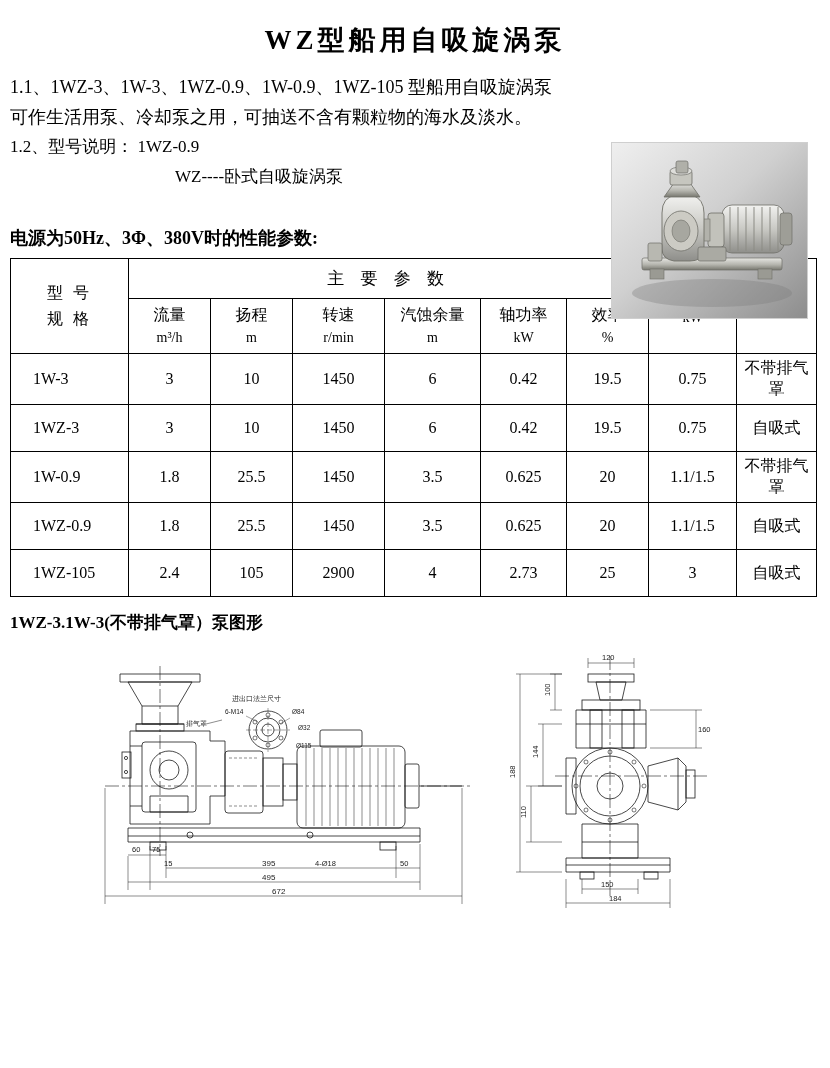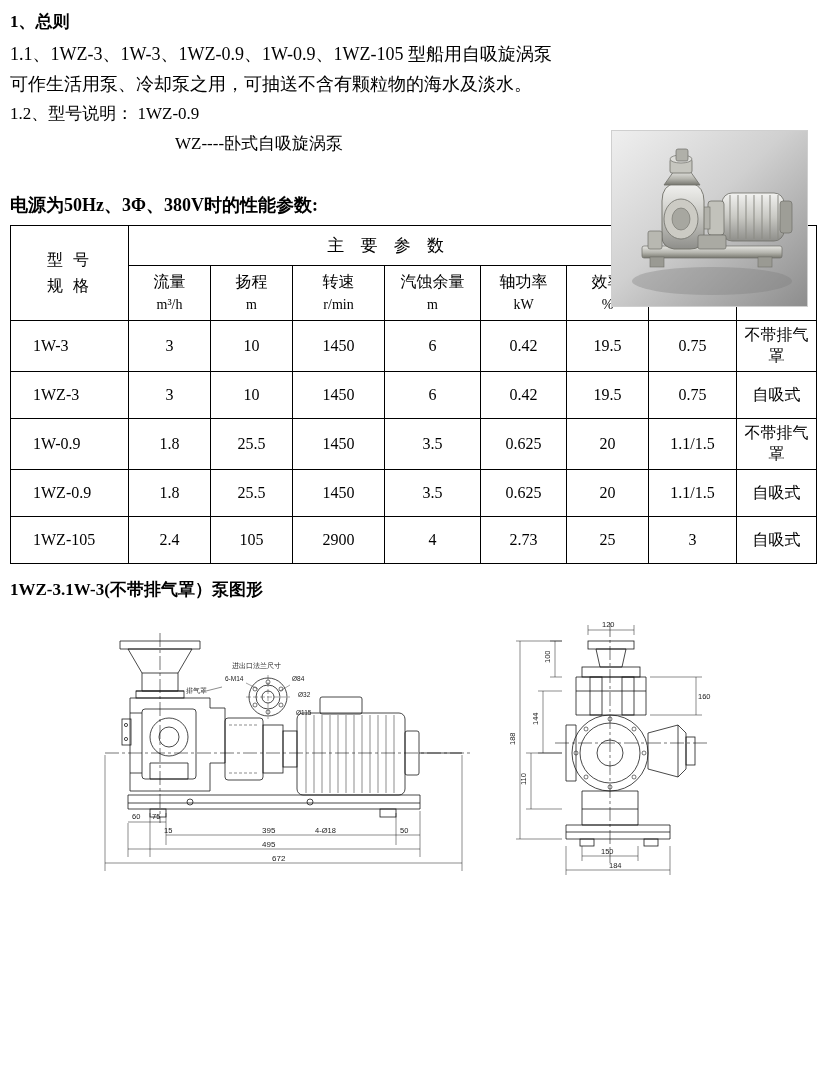--- a/index.html
+++ b/index.html
@@ -124,22 +124,22 @@
     width: 806px;
     height: 275px;
   }
   .drawings svg { display: block; }
 </style>
 </head>
 <body>
 
 <div class="page">
 
-
-  <div class="sec-head">1、总则</div>
+  <div class="title">WZ型船用自吸旋涡泵</div>
+
 
   <div class="para">1.1、1WZ-3、1W-3、1WZ-0.9、1W-0.9、1WZ-105 型船用自吸旋涡泵</div>
   <div class="para">可作生活用泵、冷却泵之用，可抽送不含有颗粒物的海水及淡水。</div>
 
   <div class="model-line">
     <span class="lbl">1.2、型号说明：</span>
     <span>1WZ-0.9</span>
   </div>
   <div class="model-sub">WZ----卧式自吸旋涡泵</div>
 

